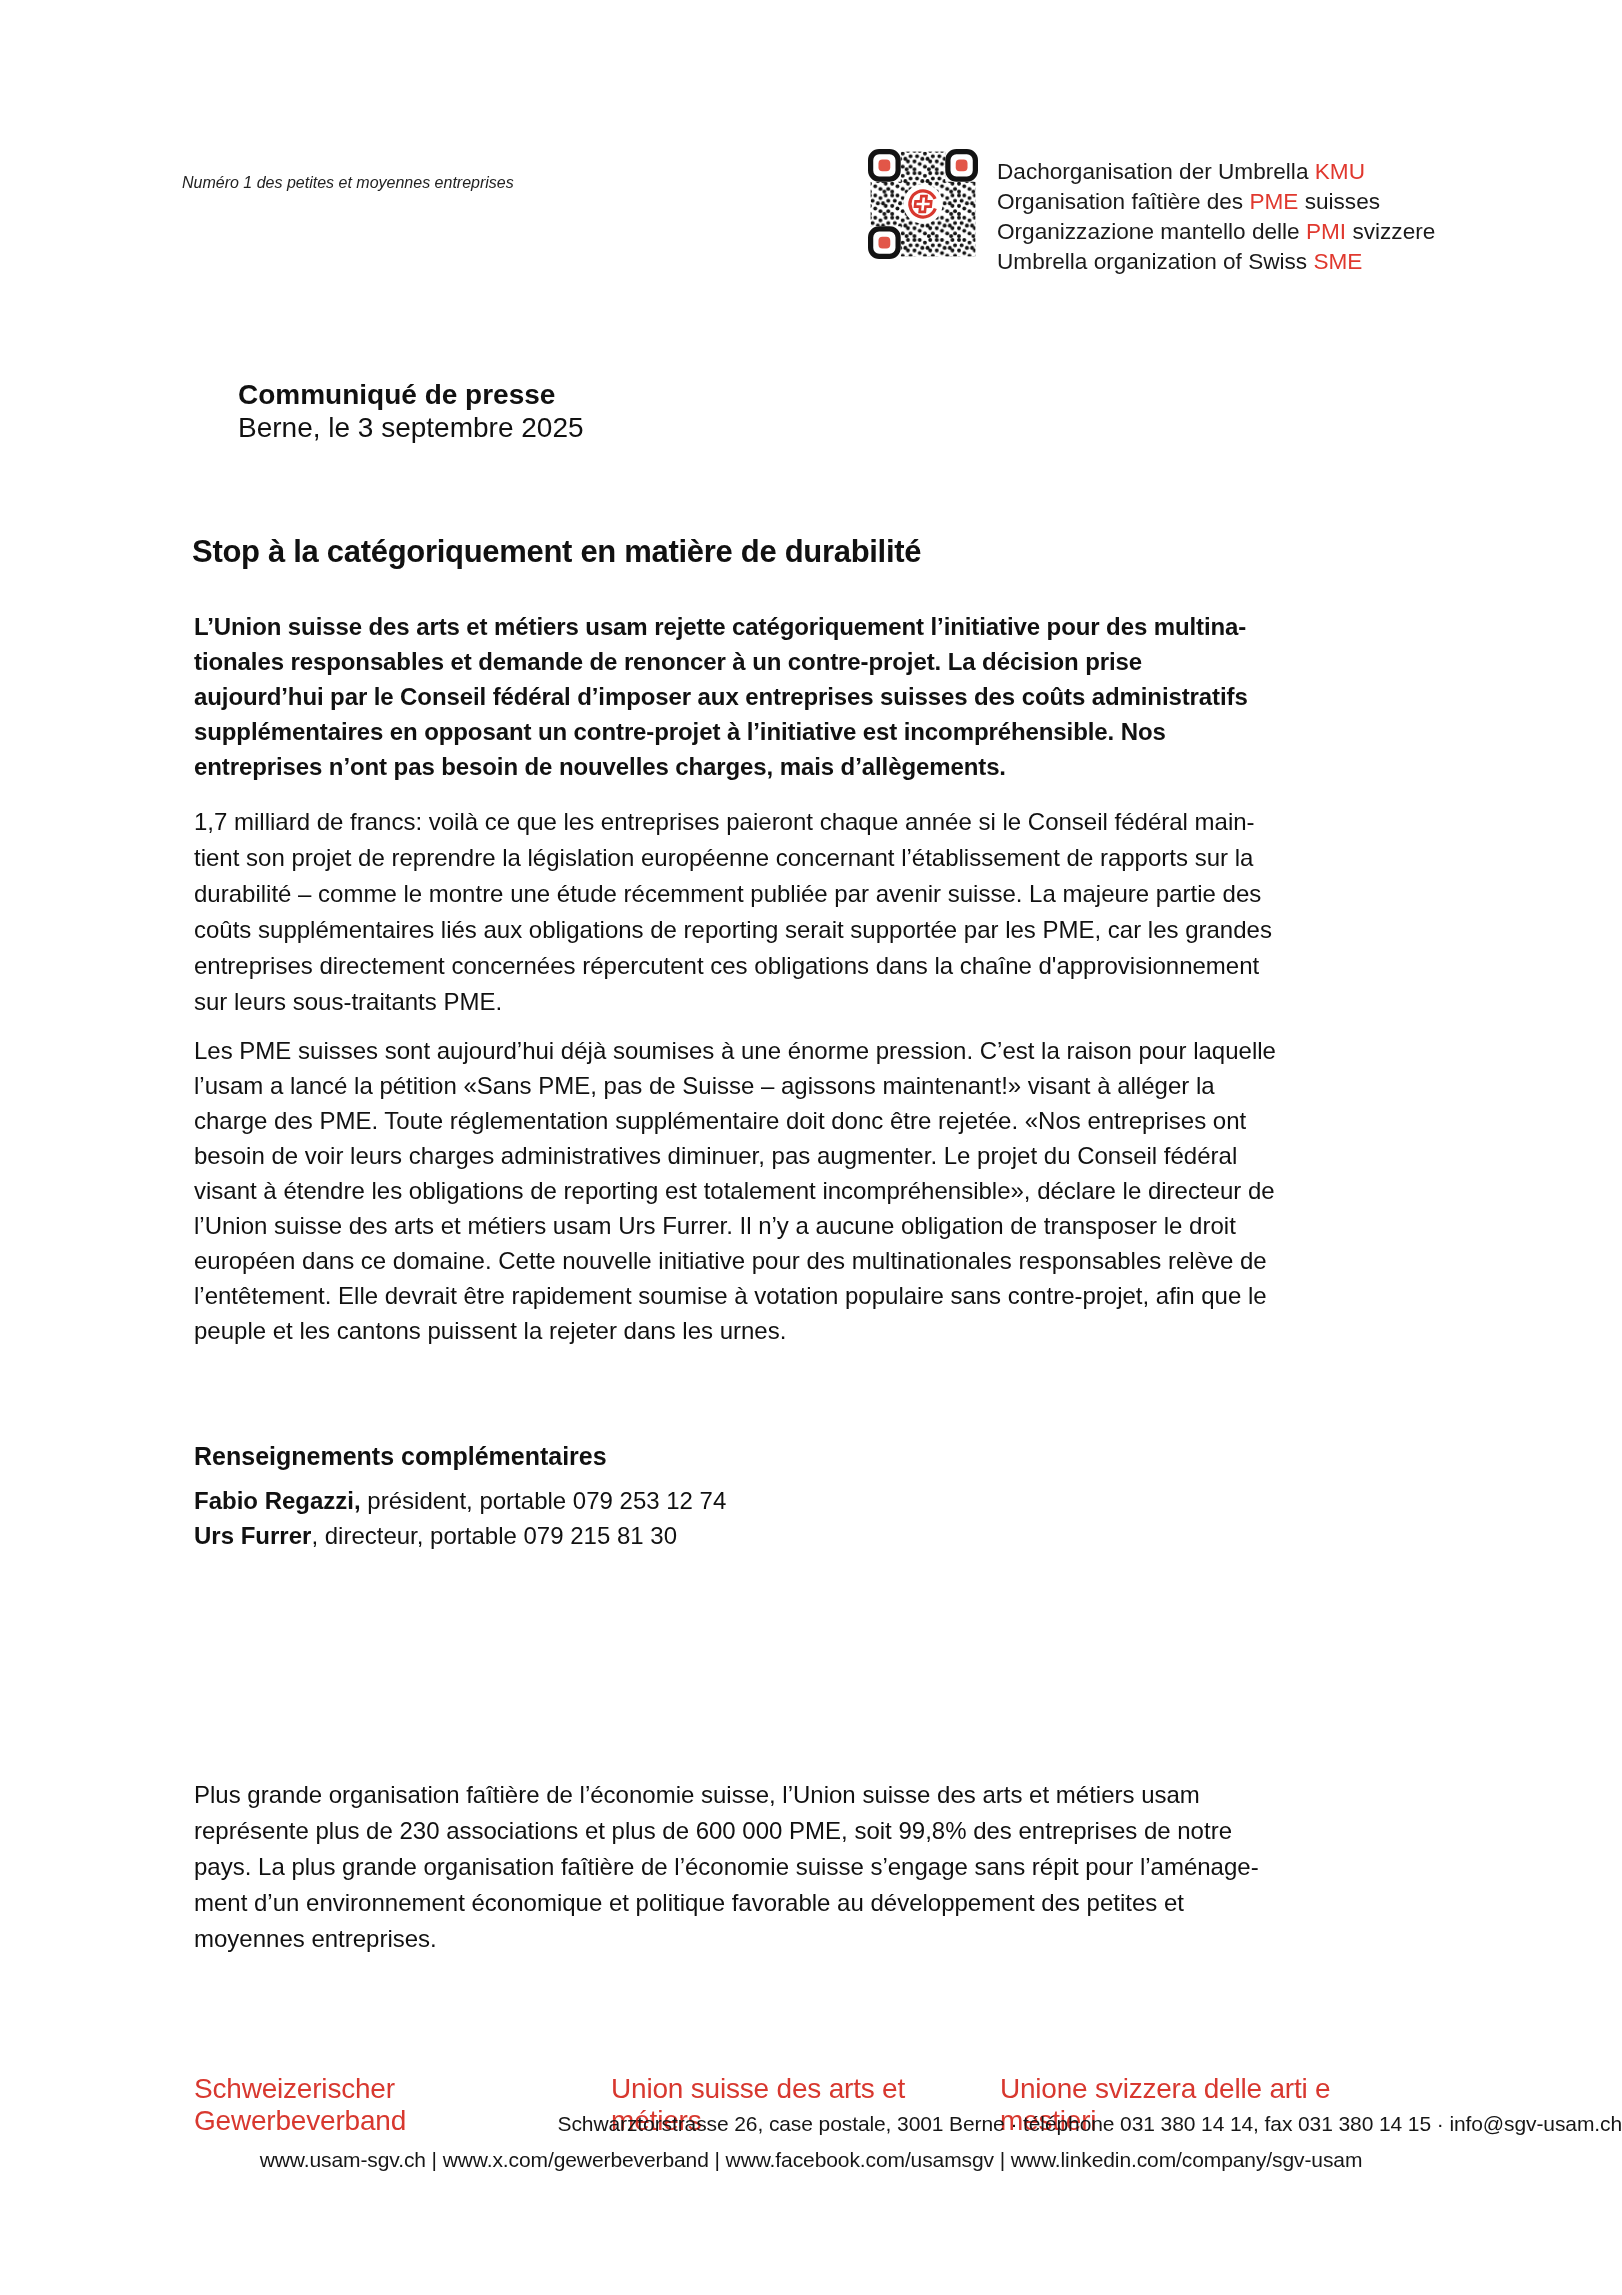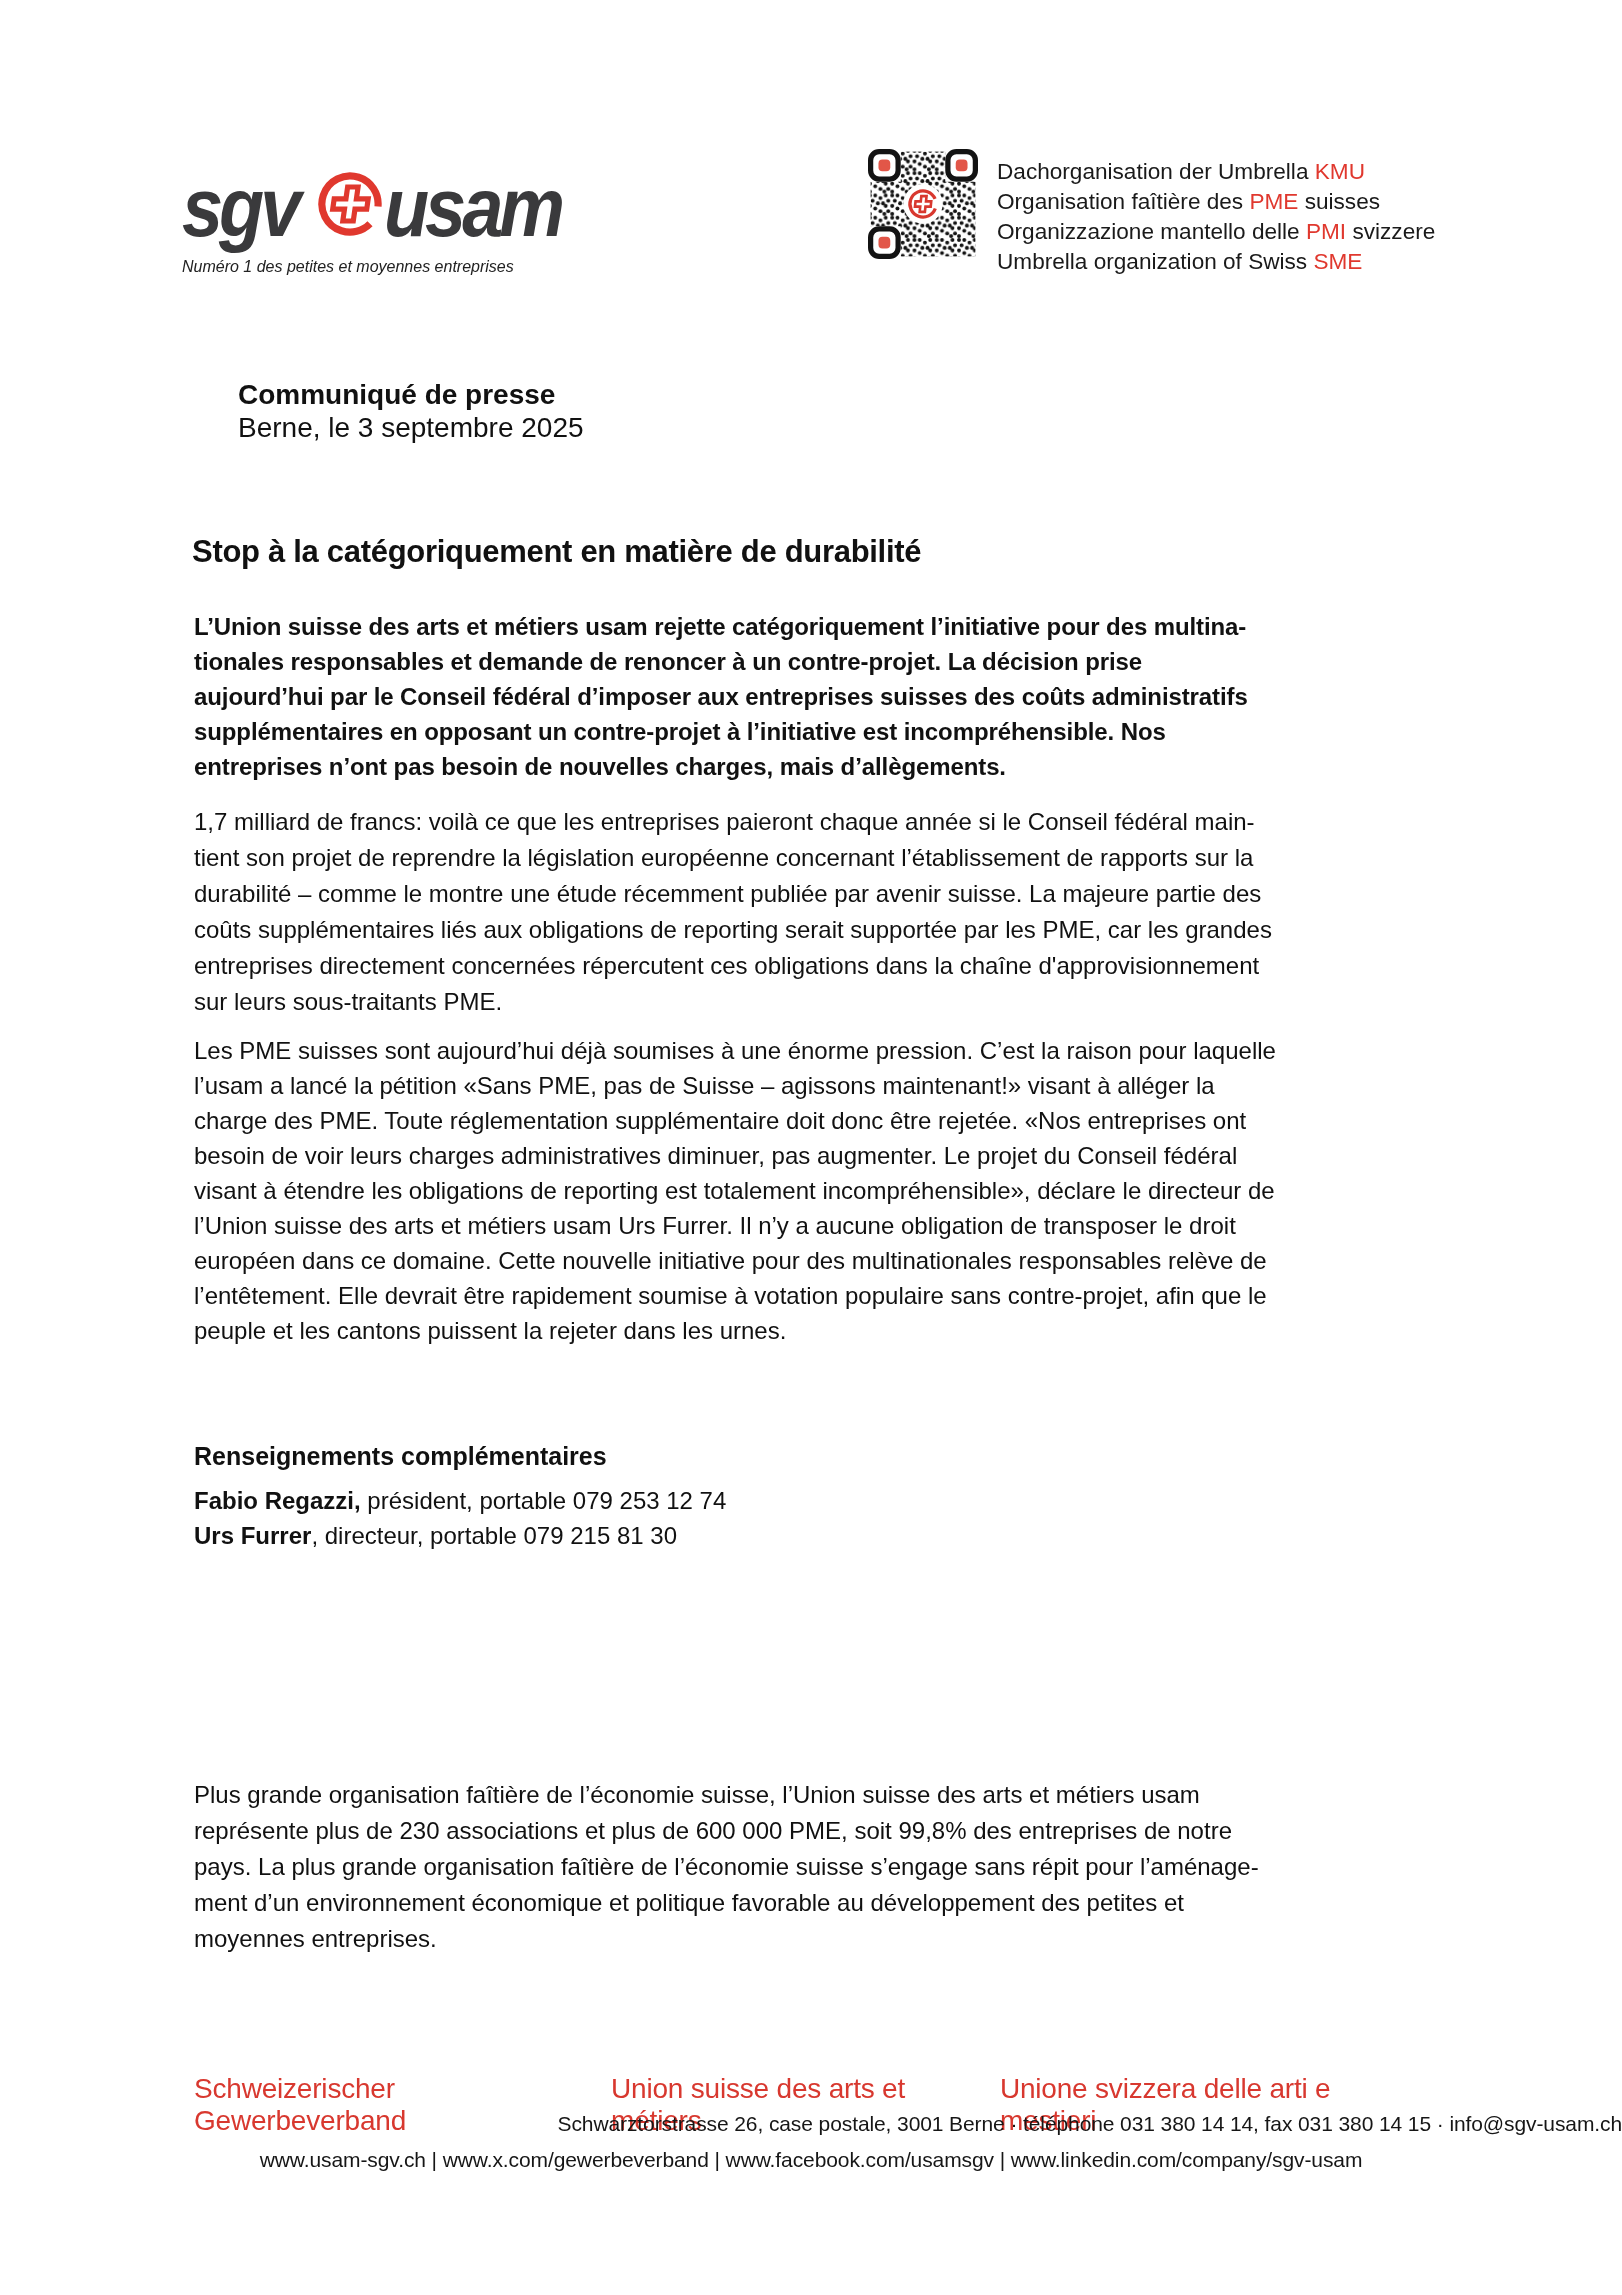--- a/index.html
+++ b/index.html
@@ -131,30 +131,20 @@
     color: #161616;
     letter-spacing: -0.1px;
   }
 </style>
 </head>
 <body>
 
 <div class="page">
 
   <div class="logo-block">
-    <div class="logo-row">
-      <span class="logo-word">sgv</span>
-      <svg class="logo-mark" viewBox="0 0 104 104">
-        <circle cx="52" cy="52" r="43" fill="none" stroke="#e0382e" stroke-width="11" stroke-dasharray="240 30" stroke-dashoffset="-20" transform="rotate(18 52 52)"></circle>
-        <g transform="skewX(-8) translate(8,0)">
-          <path d="M44 26 h16 v18 h18 v16 h-18 v18 h-16 v-18 h-18 v-16 h18 z" fill="#ffffff" stroke="#e0382e" stroke-width="8"></path>
-        </g>
-      </svg>
-      <span class="logo-word usam">usam</span>
-    </div>
     <div class="logo-tagline">Numéro 1 des petites et moyennes entreprises</div>
   </div>
 
   <svg class="qr" viewBox="0 0 168 168">
     <defs>
       <pattern id="qrdots" width="34" height="34" patternUnits="userSpaceOnUse">
         <circle cx="3" cy="3" r="3" fill="#131313"></circle>
           <circle cx="11" cy="3" r="3" fill="#131313"></circle>
         <circle cx="27" cy="3" r="3" fill="#131313"></circle>
           <circle cx="19" cy="7" r="3" fill="#131313"></circle>

